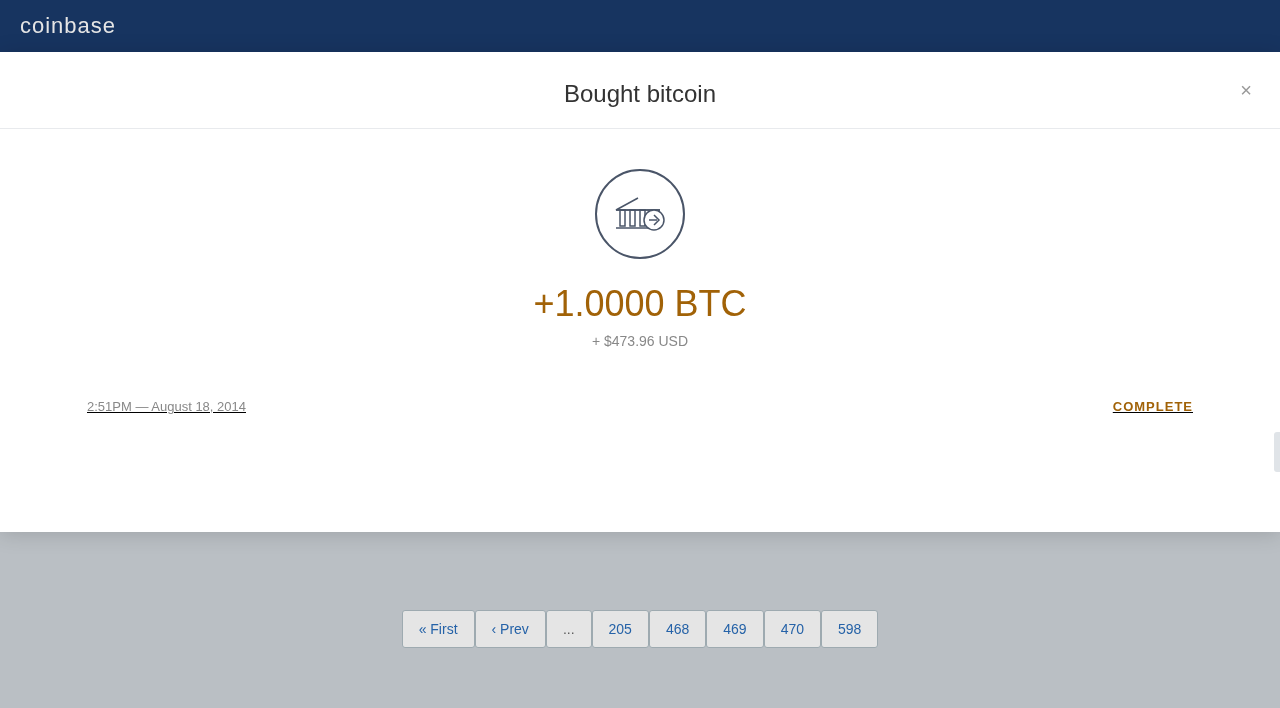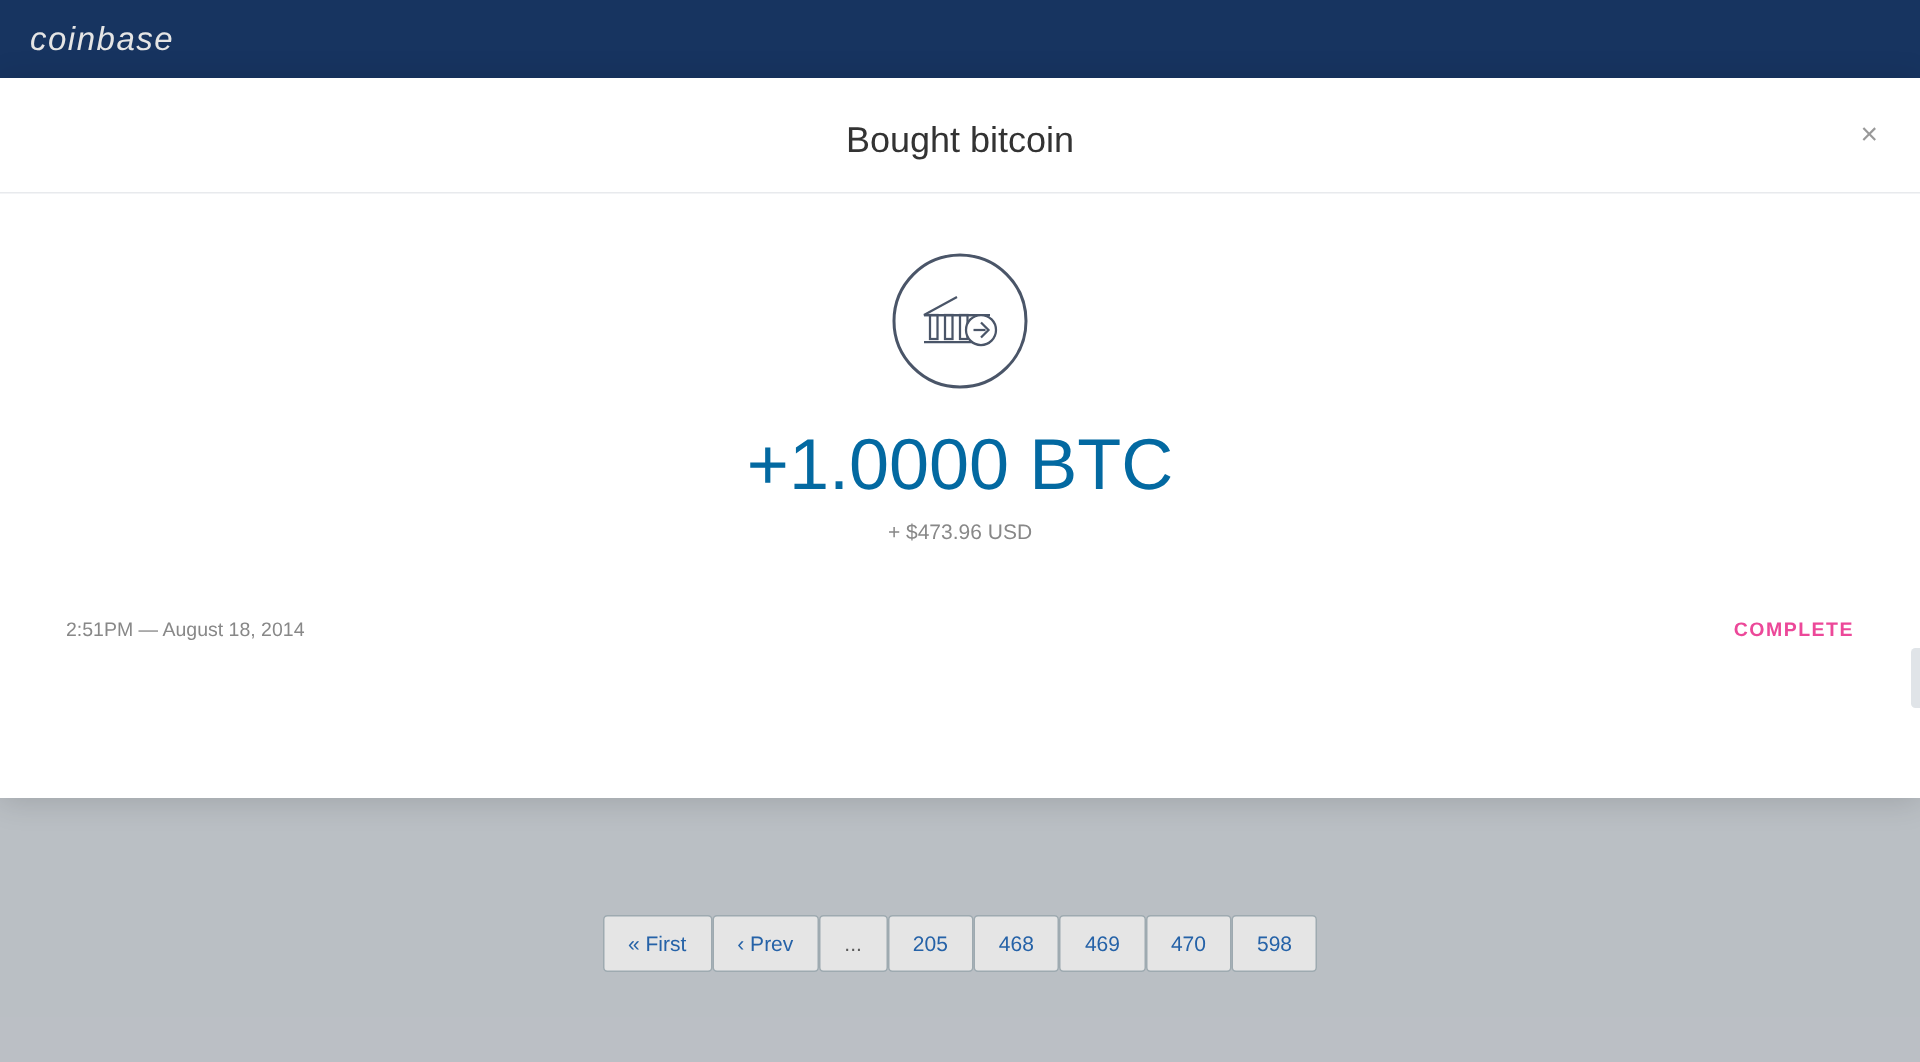--- a/index.html
+++ b/index.html
@@ -10,21 +10,20 @@
       position: relative;
     }
 
     
     .navbar {
       background: #1a3a6b;
       height: 52px;
       display: flex;
       align-items: center;
       padding: 0 20px;
-      font-style: italic;
     }
     .navbar-logo {
       color: white;
       font-size: 22px;
       font-weight: 300;
       letter-spacing: 1px;
     }
 
     
     .bg-content {
@@ -143,23 +142,23 @@
       margin-bottom: 24px;
       position: relative;
     }
     .bank-icon-svg {
       width: 60px;
       height: 60px;
     }
 
     
     .tx-amount {
-      font-size: 48px;
+      font-size: 36px;
       font-weight: 300;
-      color: #0369a1;
+      color: #a16207;
       margin-bottom: 8px;
     }
     .tx-usd {
       font-size: 14px;
       color: #888;
     }
 
     
     .tx-using {
       width: 100%;
@@ -179,33 +178,34 @@
       text-transform: uppercase;
     }
     .bank-small-icon {
       width: 32px;
       height: 28px;
       opacity: 0.5;
     }
 
     
     .modal-footer {
-      padding: 20px 44px;
+      padding: 20px 87px;
       display: flex;
       align-items: center;
       justify-content: space-between;
+      text-decoration: underline;
     }
     .tx-date {
       font-size: 13px;
       color: #888;
     }
     .tx-status {
       font-size: 13px;
       font-weight: 700;
-      color: #ec4899;
+      color: #a16207;
       letter-spacing: 1px;
     }
 
     
     .modal-right-edge {
       position: absolute;
       right: 0;
       top: 380px;
       width: 6px;
       height: 40px;

